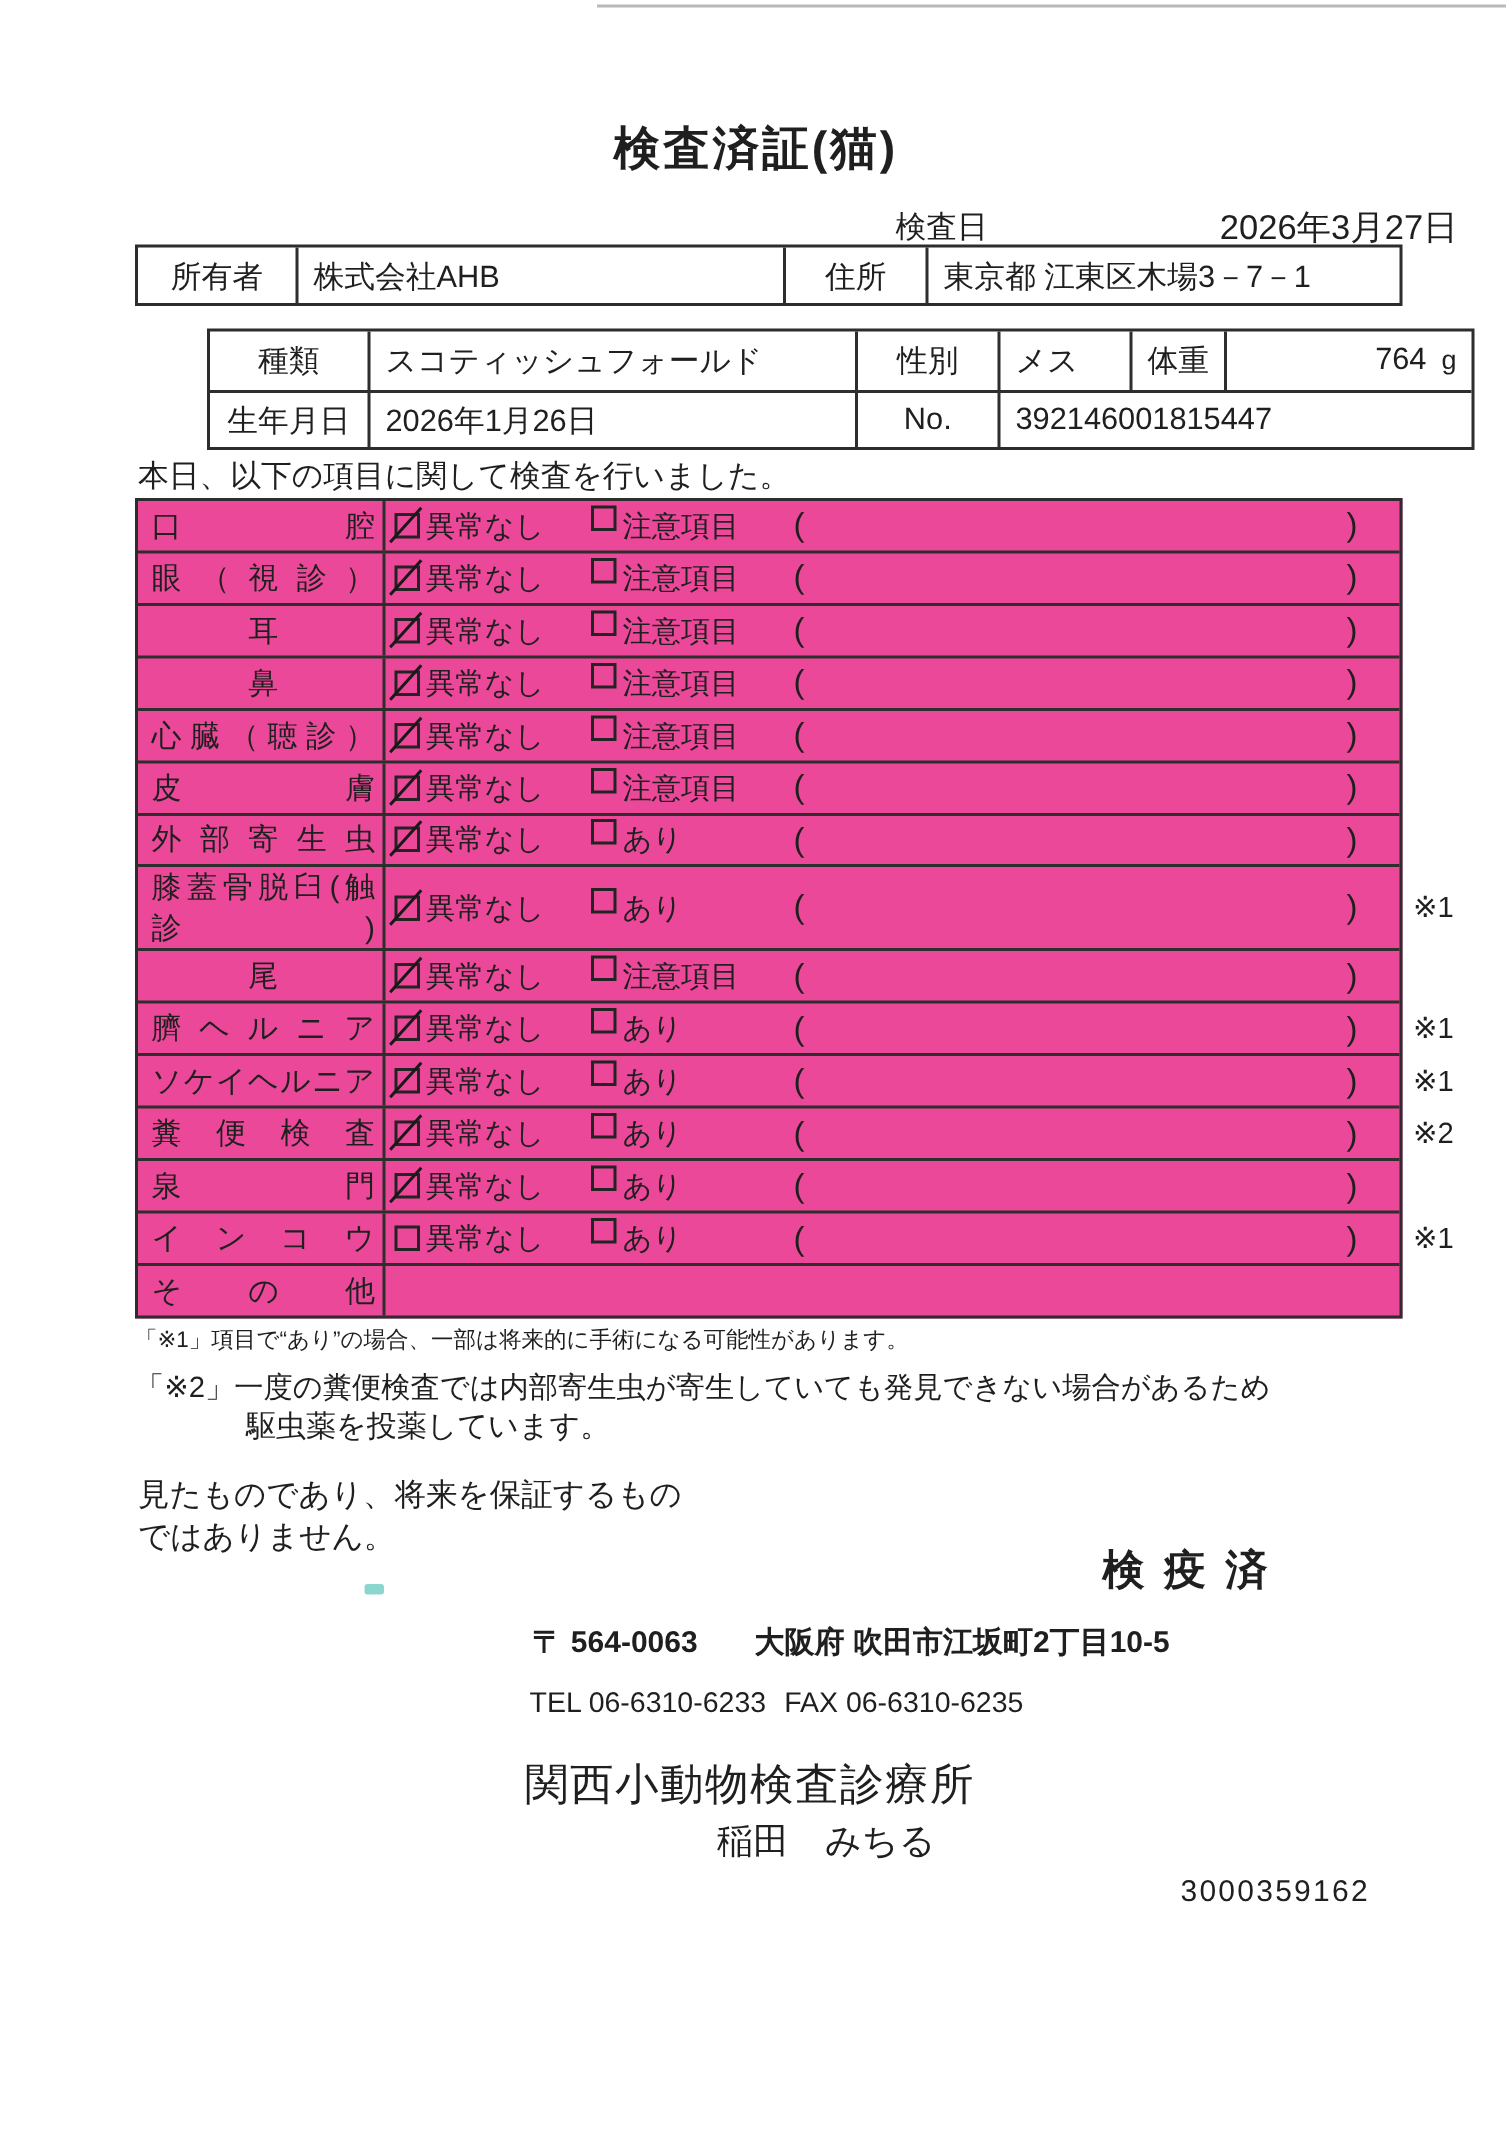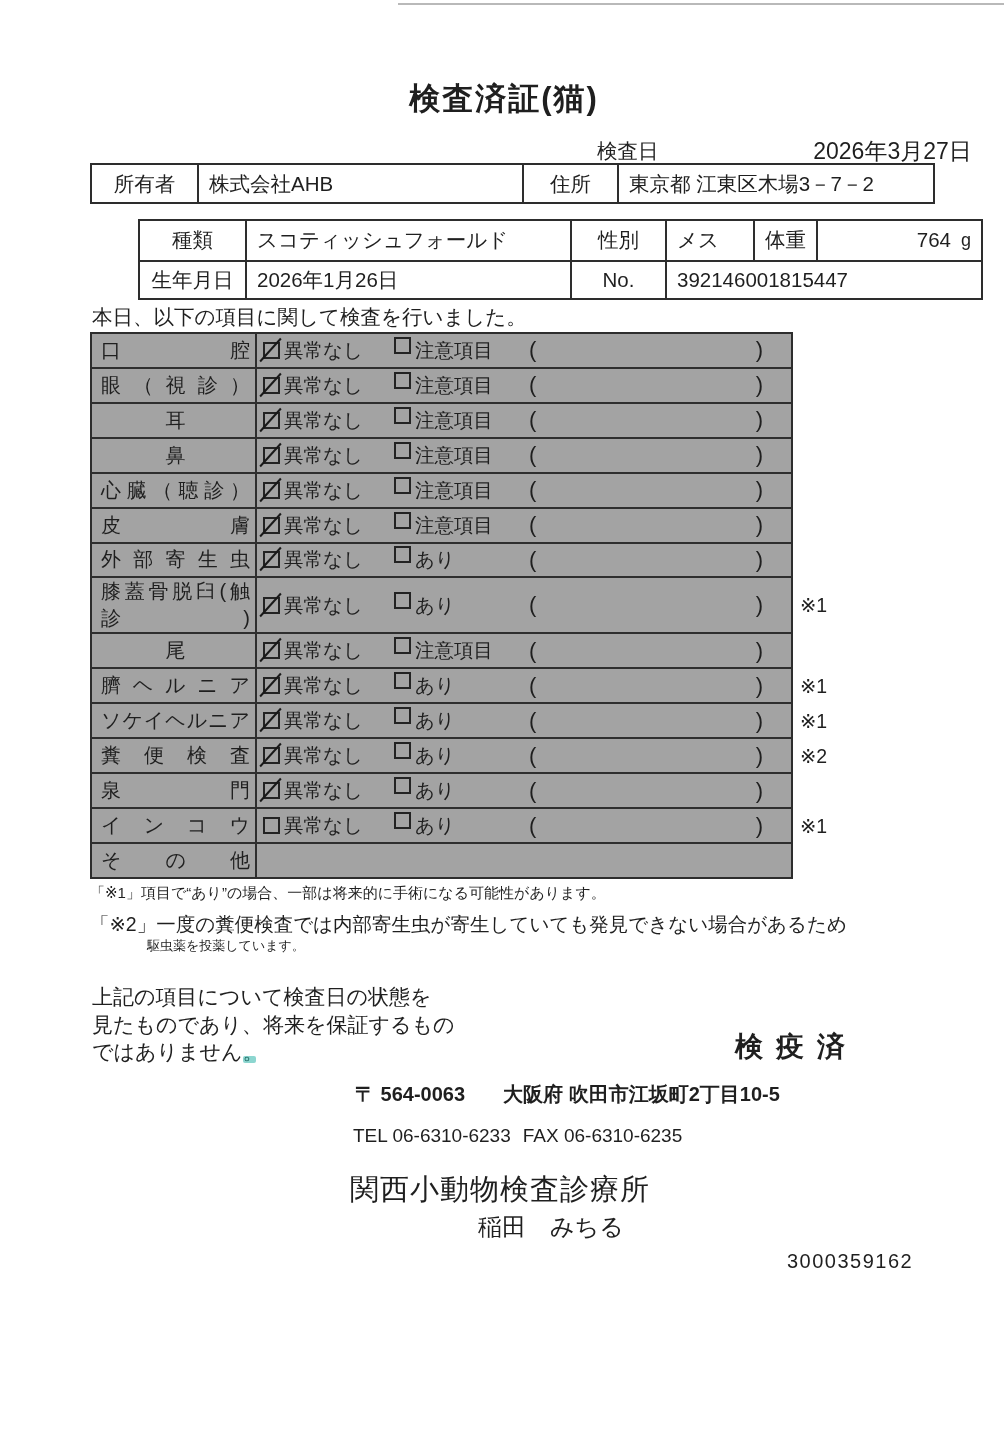--- a/index.html
+++ b/index.html
@@ -26,42 +26,42 @@
   .cell{display:flex;align-items:center;font-size:20.5px;box-sizing:border-box;overflow:hidden;}
   .cell.lab{justify-content:center;}
   .cell.val{padding-left:10px;}
   .cell.bl{border-left:2px solid #2e2e2e;}
   .owner-table{left:90px;top:163px;width:845px;height:41px;}
   .pet-table{left:90px;top:219px;width:845px;height:81px;margin-left:48px;}
   .wcell{justify-content:flex-end;padding-right:10px;gap:10px;}
   
   .intro{left:92px;top:303px;font-size:20.5px;}
   
-  .extable{left:90px;top:332px;width:703px;height:547px;border:2.5px solid #2d2d2d;box-sizing:border-box;display:flex;flex-direction:column;background:#a3a3a3;}
+  .extable{left:90px;top:332px;width:845px;height:547px;border:2.5px solid #2d2d2d;box-sizing:border-box;display:flex;flex-direction:column;background:#ec4899;}
   .trow{position:relative;flex:1;display:flex;align-items:stretch;}
   .trow + .trow{border-top:2px solid #2e2e2e;}
   .tlabel{width:165px;box-sizing:border-box;border-right:2px solid #2e2e2e;display:flex;align-items:center;padding:0 5px 0 9px;}
   .tlabel-text{width:100%;font-size:20px;text-align:justify;text-align-last:justify;}
   .tlabel-text.center{text-align:center;text-align-last:center;}
   .tcontent{flex:1;display:flex;align-items:center;padding:0 28px 0 6px;}
   .grp1{width:131px;display:flex;align-items:center;}
   .grp2{width:135px;display:flex;align-items:flex-start;}
   .cb{display:inline-block;width:13px;height:13px;border:2px solid #232323;box-sizing:content-box;position:relative;margin-right:4px;flex:none;}
   .cb.checked::after{
     content:"";position:absolute;left:-10px;top:5px;width:31px;height:0;
     border-top:2.2px solid #191919;transform:rotate(-48deg);
   }
   .cb-label{font-size:19.5px;white-space:nowrap;}
   .paren{font-size:22px;font-weight:500;}
   .fill{flex:1;}
   .note{position:absolute;left:calc(100% + 9px);top:50%;transform:translateY(-50%);font-size:19.5px;white-space:nowrap;}
   
   .fn1{left:90px;top:884px;font-size:15px;}
   .fn2{left:90px;top:911px;font-size:19.5px;}
-  .fn3{left:147px;top:937px;font-size:13px;}
+  .fn3{left:164px;top:937px;font-size:20px;}
   
   .disclaimer{left:92px;top:983px;font-size:21px;line-height:27.5px;}
   .teal-dot{left:243px;top:1056px;width:13px;height:7px;background:rgba(0,165,150,.45);border-radius:2px;}
   
   .stamp{left:735px;top:1028px;font-size:28px;font-weight:600;letter-spacing:13px;white-space:nowrap;}
   
   .addr{left:355px;top:1081px;font-size:20px;display:flex;gap:38px;white-space:nowrap;font-weight:bold;}
   .tel{left:353px;top:1125px;font-size:19px;display:flex;gap:12px;white-space:nowrap;}
   .clinic-name{left:350px;top:1170px;font-size:29px;letter-spacing:1px;white-space:nowrap;}
   .vet-name{left:478px;top:1211px;font-size:24px;white-space:nowrap;}
@@ -77,21 +77,21 @@
   <div class="abs title">検査済証(猫)</div>
 
   <div class="abs date-label">検査日</div>
   <div class="abs date-value">2026年3月27日</div>
 
   <div class="abs btable owner-table">
     <div class="grid" style="grid-template-columns:105px 325px 95px 1fr;">
       <div class="cell lab">所有者</div>
       <div class="cell val bl">株式会社AHB</div>
       <div class="cell lab bl">住所</div>
-      <div class="cell val bl">東京都 江東区木場3－7－2</div>
+      <div class="cell val bl">東京都 江東区木場3－7－1</div>
     </div>
   </div>
 
   <div class="abs btable pet-table">
     <div style="height:50%;display:grid;grid-template-columns:105px 325px 95px 88px 63px 1fr;">
       <div class="cell lab">種類</div>
       <div class="cell val bl">スコティッシュフォールド</div>
       <div class="cell lab bl">性別</div>
       <div class="cell val bl">メス</div>
       <div class="cell lab bl">体重</div>
@@ -384,21 +384,20 @@
       </div>
       <div class="tcontent"></div>
     </div>
   </div>
 
   <div class="abs fn1">「※1」項目で“あり”の場合、一部は将来的に手術になる可能性があります。</div>
   <div class="abs fn2">「※2」一度の糞便検査では内部寄生虫が寄生していても発見できない場合があるため</div>
   <div class="abs fn3">駆虫薬を投薬しています。</div>
 
   <div class="abs disclaimer">
-    <div>上記の項目について検査日の状態を</div>
     <div>見たものであり、将来を保証するもの</div>
     <div>ではありません。</div>
   </div>
   <div class="abs teal-dot"></div>
 
   <div class="abs stamp">検疫済</div>
 
   <div class="abs addr">
     <span>〒 564-0063</span>
     <span>大阪府 吹田市江坂町2丁目10-5</span>

